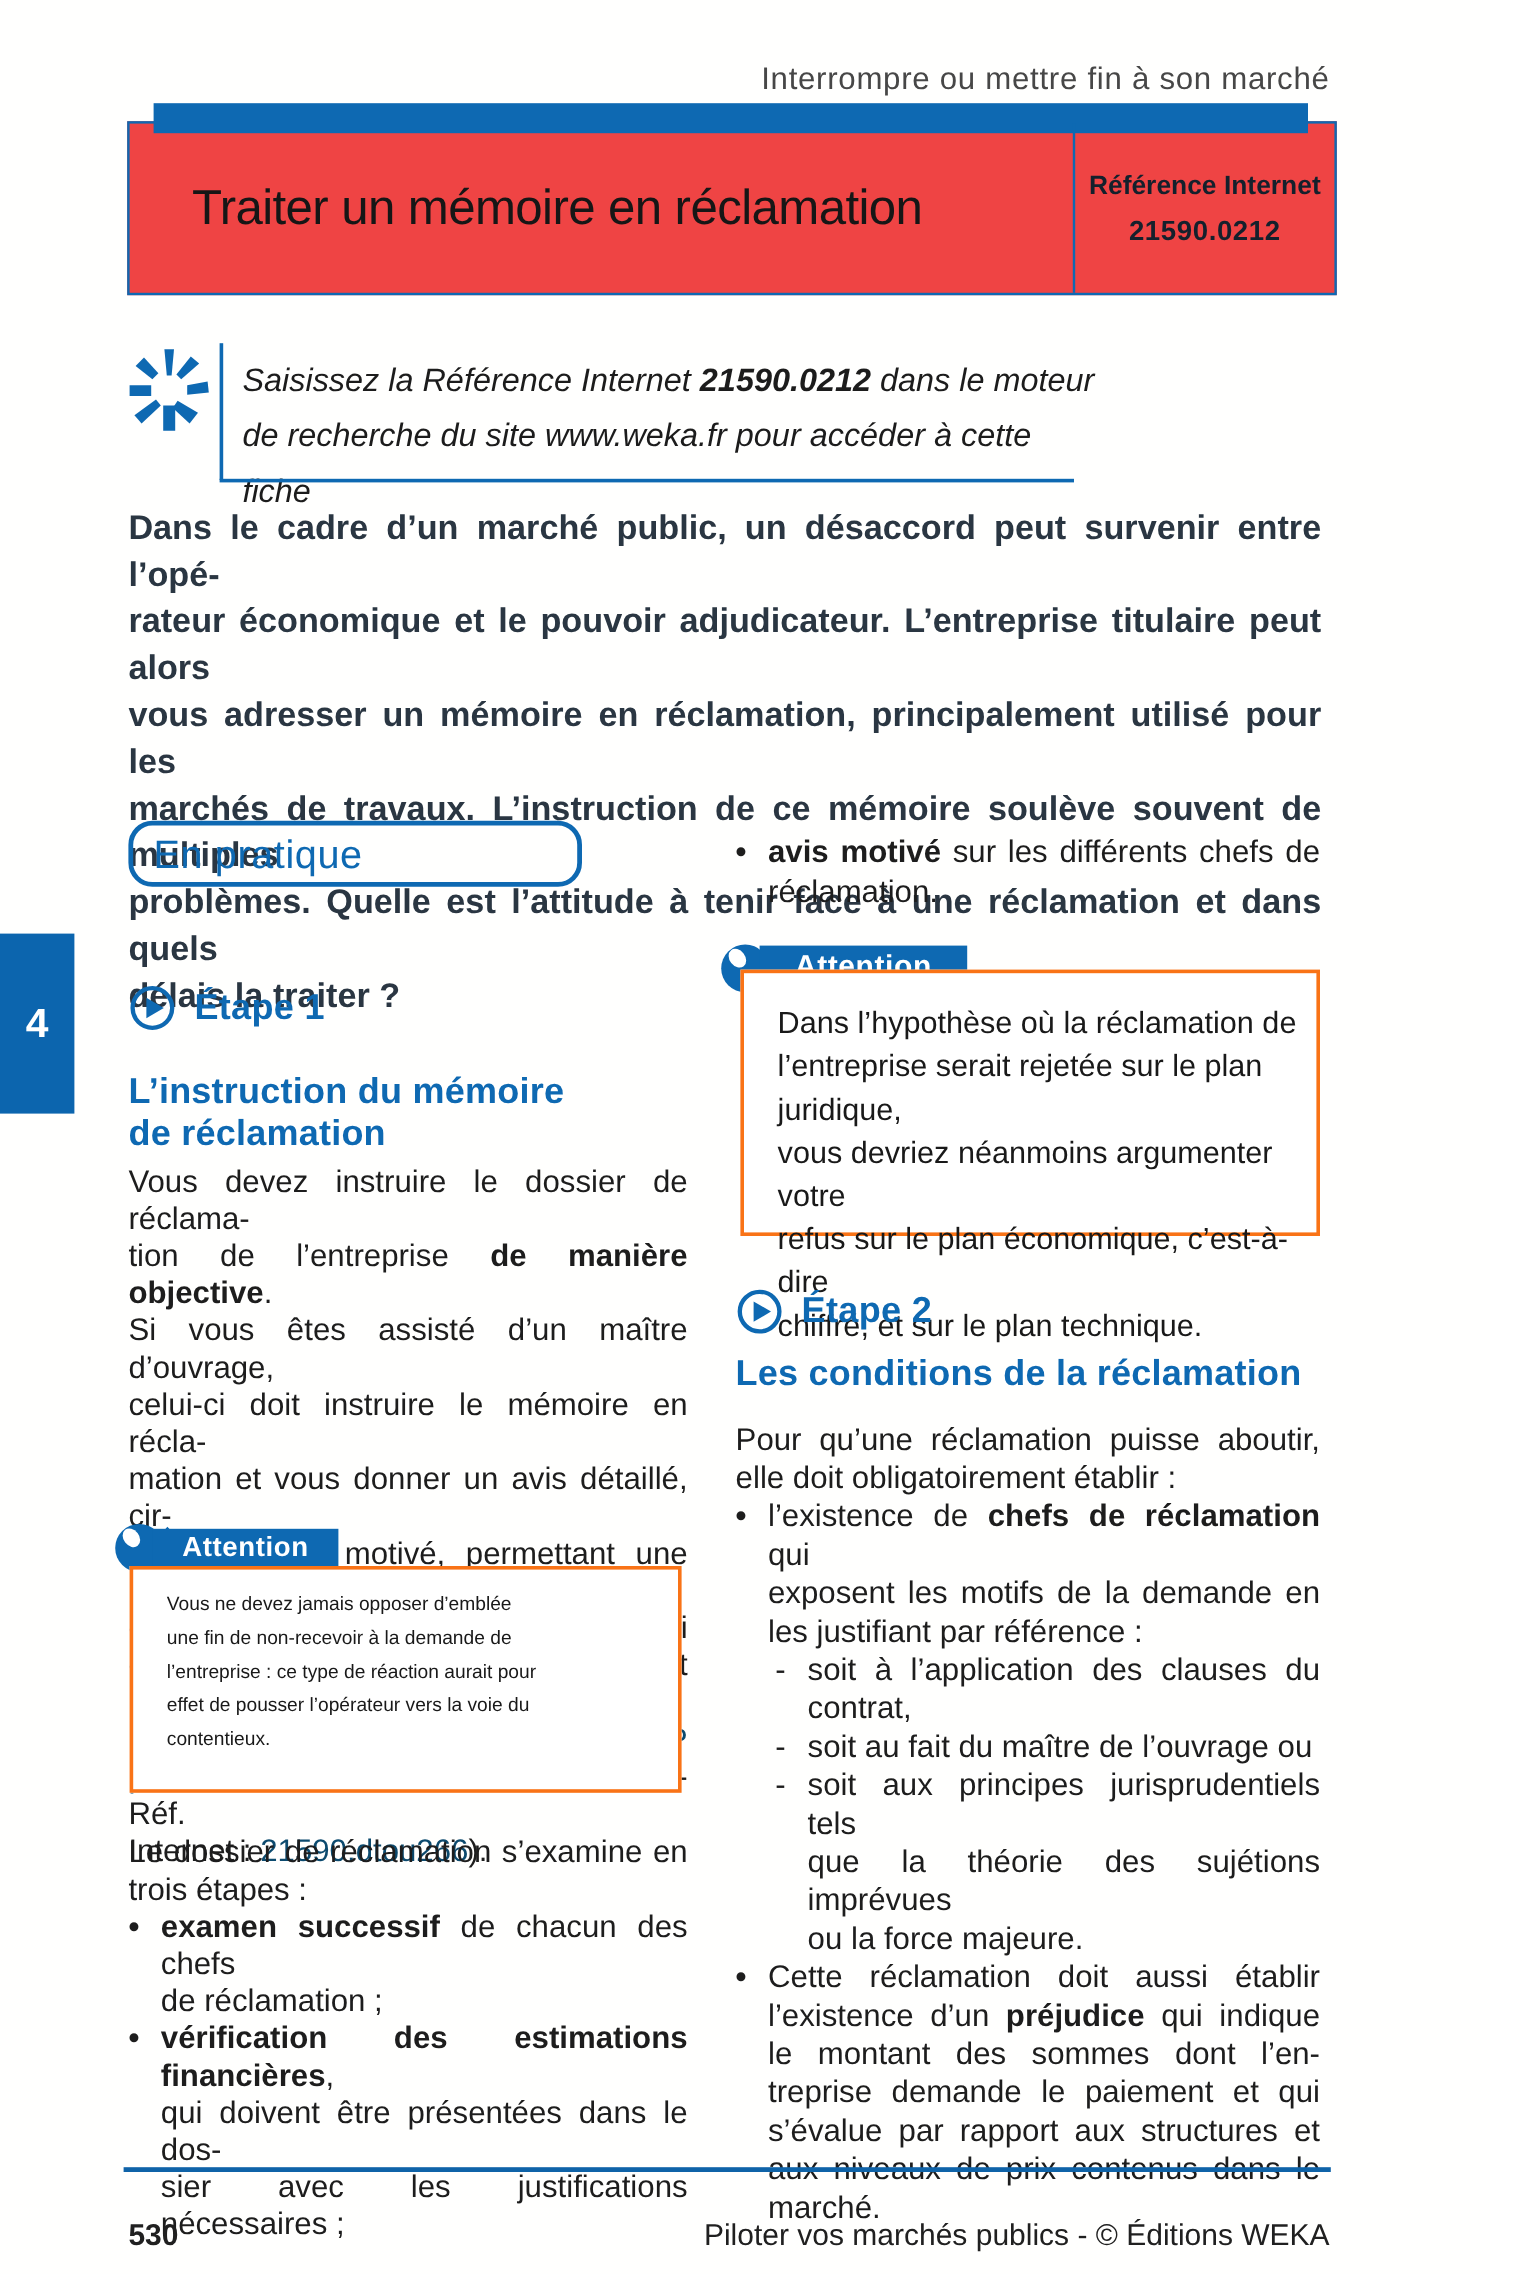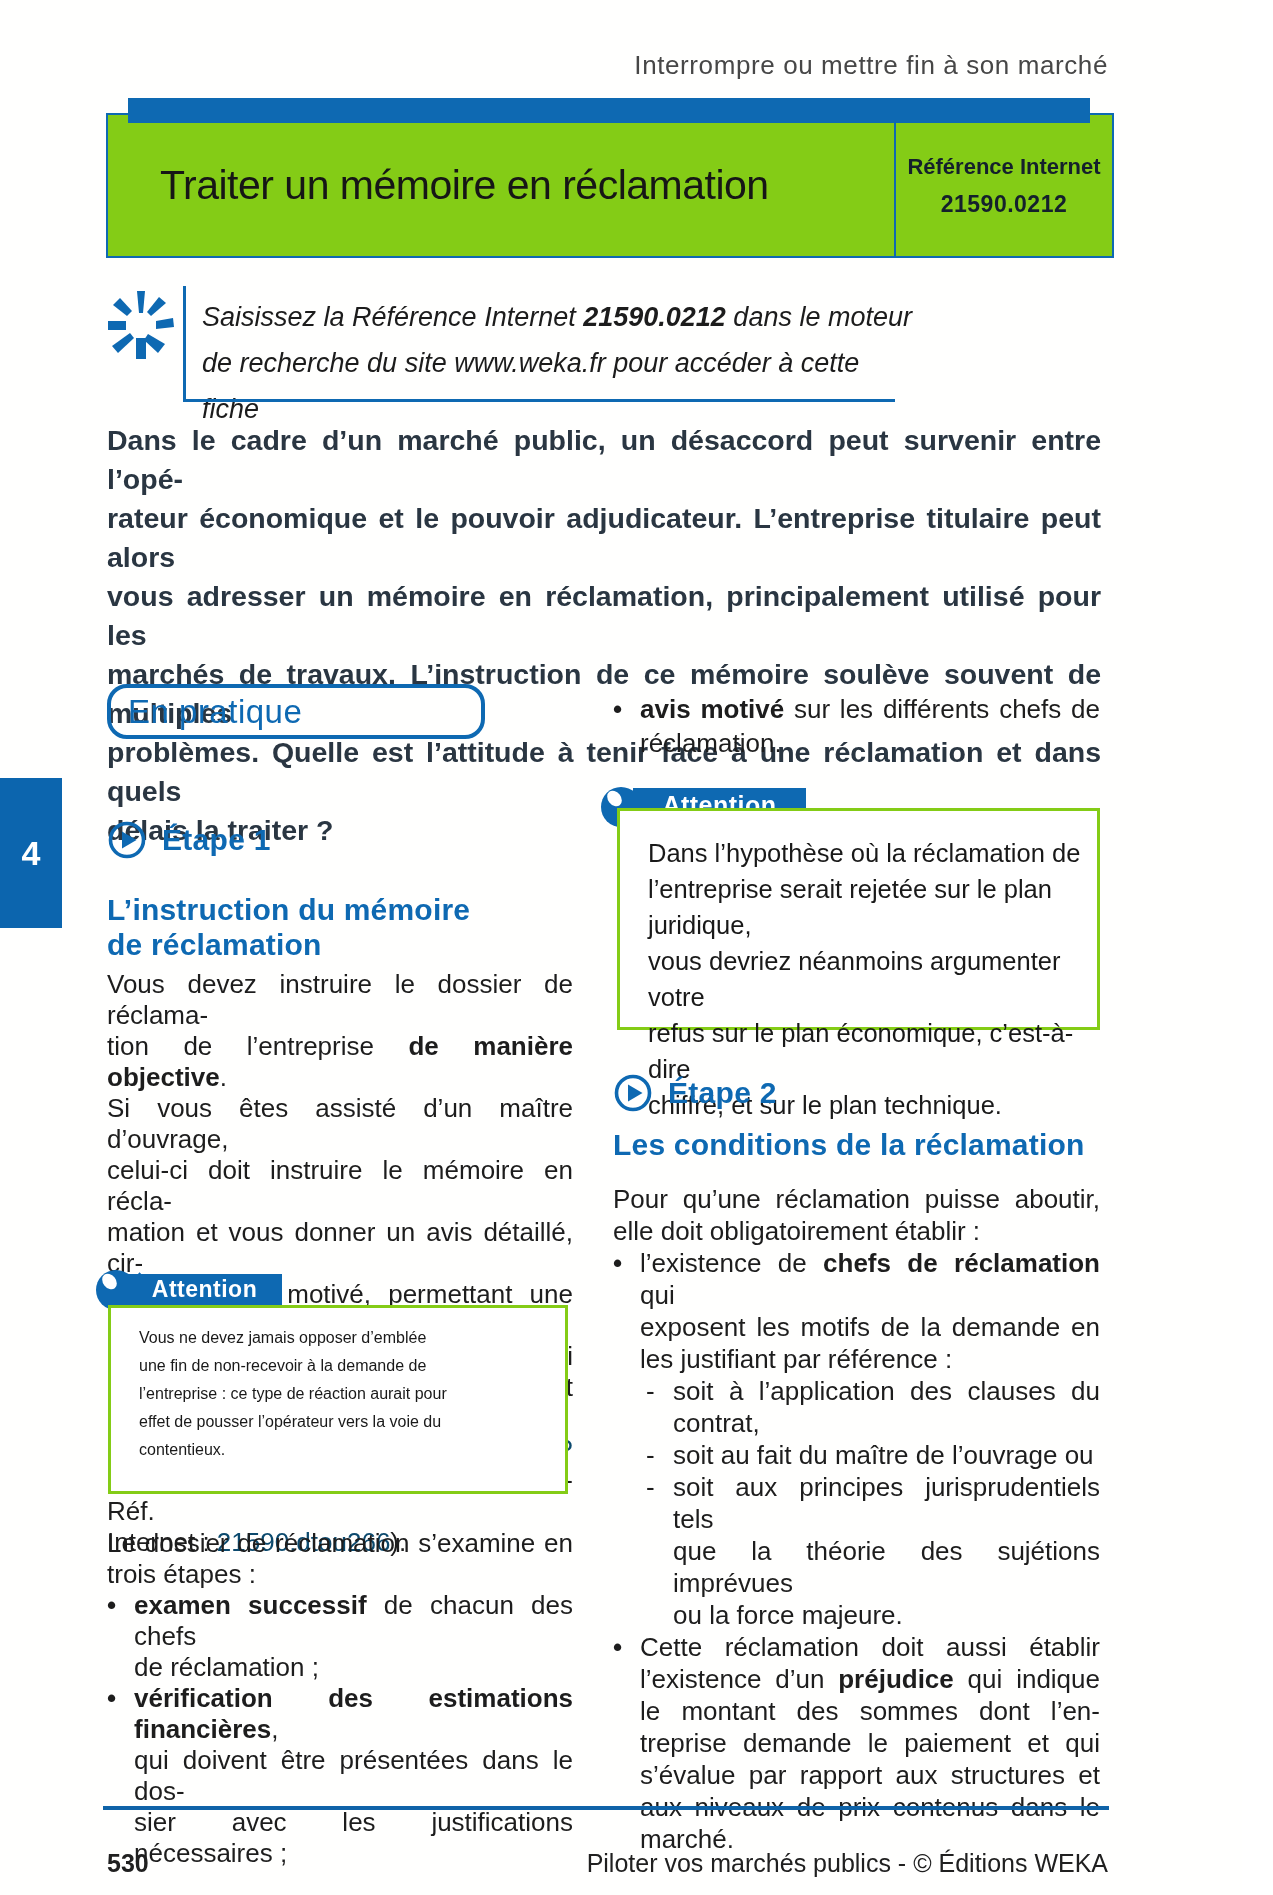--- a/index.html
+++ b/index.html
@@ -6,21 +6,21 @@
   body{font-family:"Liberation Sans", sans-serif; -webkit-font-smoothing:antialiased;}
   #page{position:relative;width:1242px;height:1895px;background:#fffffe;overflow:hidden;}
 
   .abs{position:absolute;}
 
   
   .hdr{top:50px;left:0;width:1108px;text-align:right;font-size:26px;letter-spacing:.6px;
        color:#474747;font-weight:400;}
 
   
-  .tbox{left:106px;top:113px;width:1004px;height:141px;border:2.5px solid #0e69b2;background:#84cc16;}
+  .tbox{left:106px;top:101px;width:1004px;height:141px;border:2.5px solid #0e69b2;background:#ef4444;}
   .tbar{position:absolute;left:20px;top:-17px;width:962px;height:25px;background:#0e69b2;}
   .tcell{position:absolute;left:0;top:0;bottom:0;right:218px;display:flex;align-items:center;
          padding-left:52px;font-size:41px;font-weight:500;letter-spacing:-.5px;color:#161616;}
   .tdiv{position:absolute;top:0;bottom:0;right:216px;width:2.5px;background:#0e69b2;}
   .rcell{position:absolute;right:0;top:0;bottom:0;width:216px;display:flex;flex-direction:column;
          align-items:center;justify-content:center;gap:11px;color:#14202c;}
   .rcell .rl1{font-size:22px;font-weight:700;}
   .rcell .rl2{font-size:23px;font-weight:700;letter-spacing:.5px;}
 
   
@@ -65,21 +65,21 @@
   .brow{display:flex;}
   .mk{width:27px;flex:0 0 27px;}
   .bl{flex:1;}
   .dashrow{margin-left:33px;display:flex;}
   .dashrow .mk{width:27px;flex:0 0 27px;}
 
   
   .att{position:absolute;}
   .attbar{position:absolute;background:#0e69b2;color:#fff;font-weight:700;display:flex;
           align-items:center;justify-content:center;letter-spacing:.5px;}
-  .attbox{position:absolute;border:3px solid #84cc16;background:#fff;box-sizing:border-box;}
+  .attbox{position:absolute;border:3px solid #f97316;background:#fff;box-sizing:border-box;}
   .atttxt{color:#191919;}
 
   .fline{left:103px;top:1806px;width:1006px;height:4px;background:#0f63a8;}
   .fpn{left:107px;top:1849px;font-size:25px;font-weight:700;color:#202020;}
   .fcredit{left:0;top:1849px;width:1108px;text-align:right;font-size:25px;font-weight:400;color:#202020;}
 </style>
 </head>
 <body>
 
 <div id="page">

